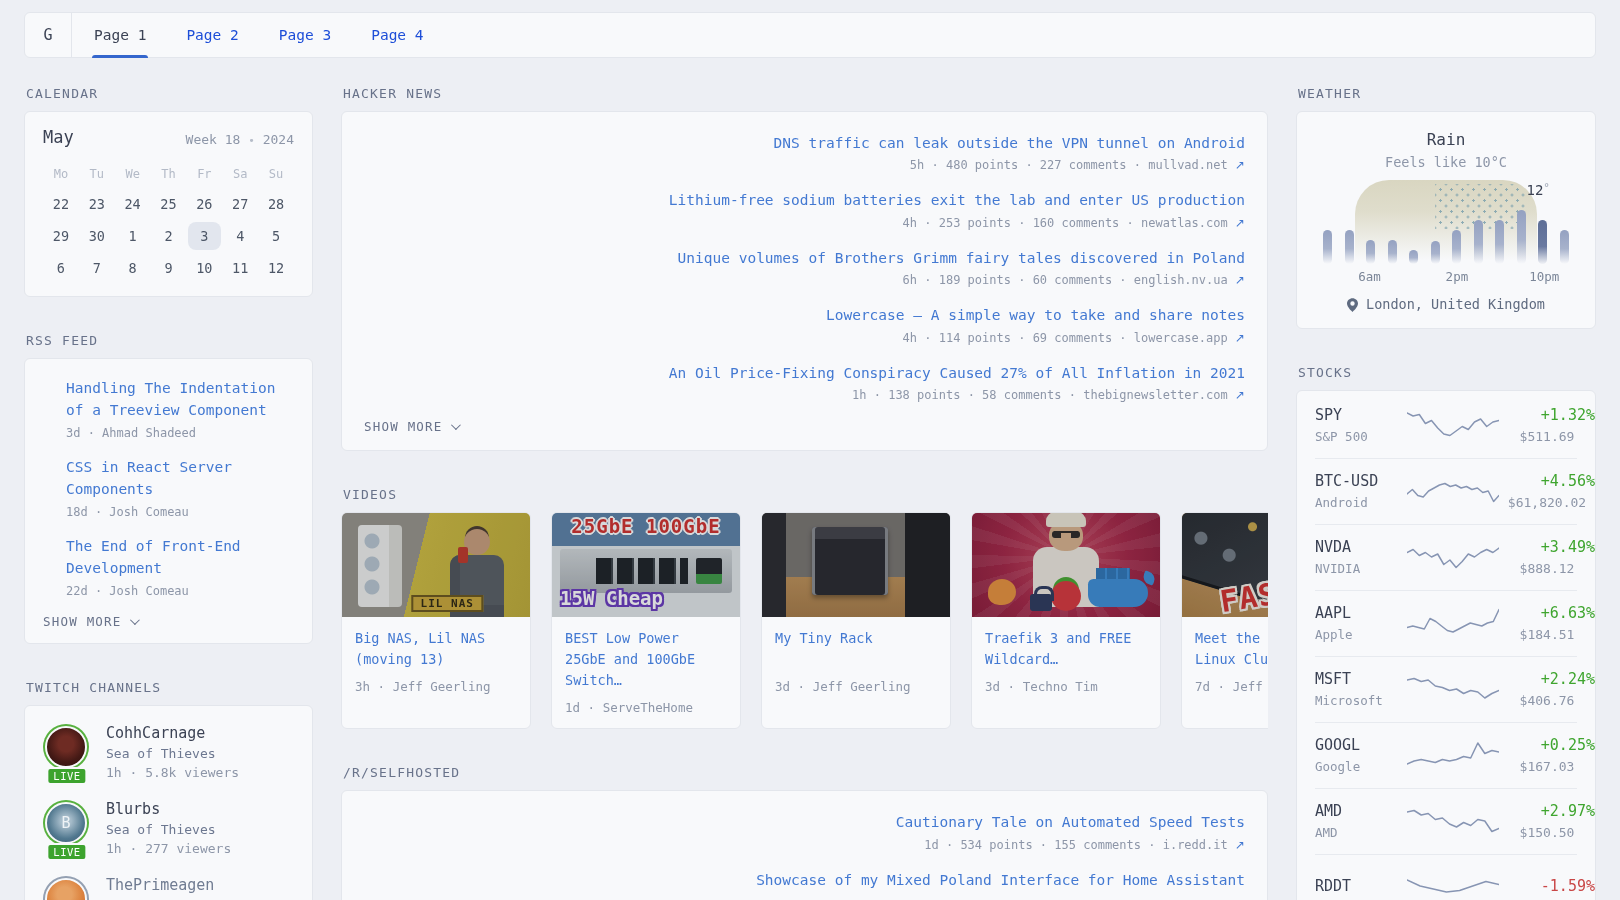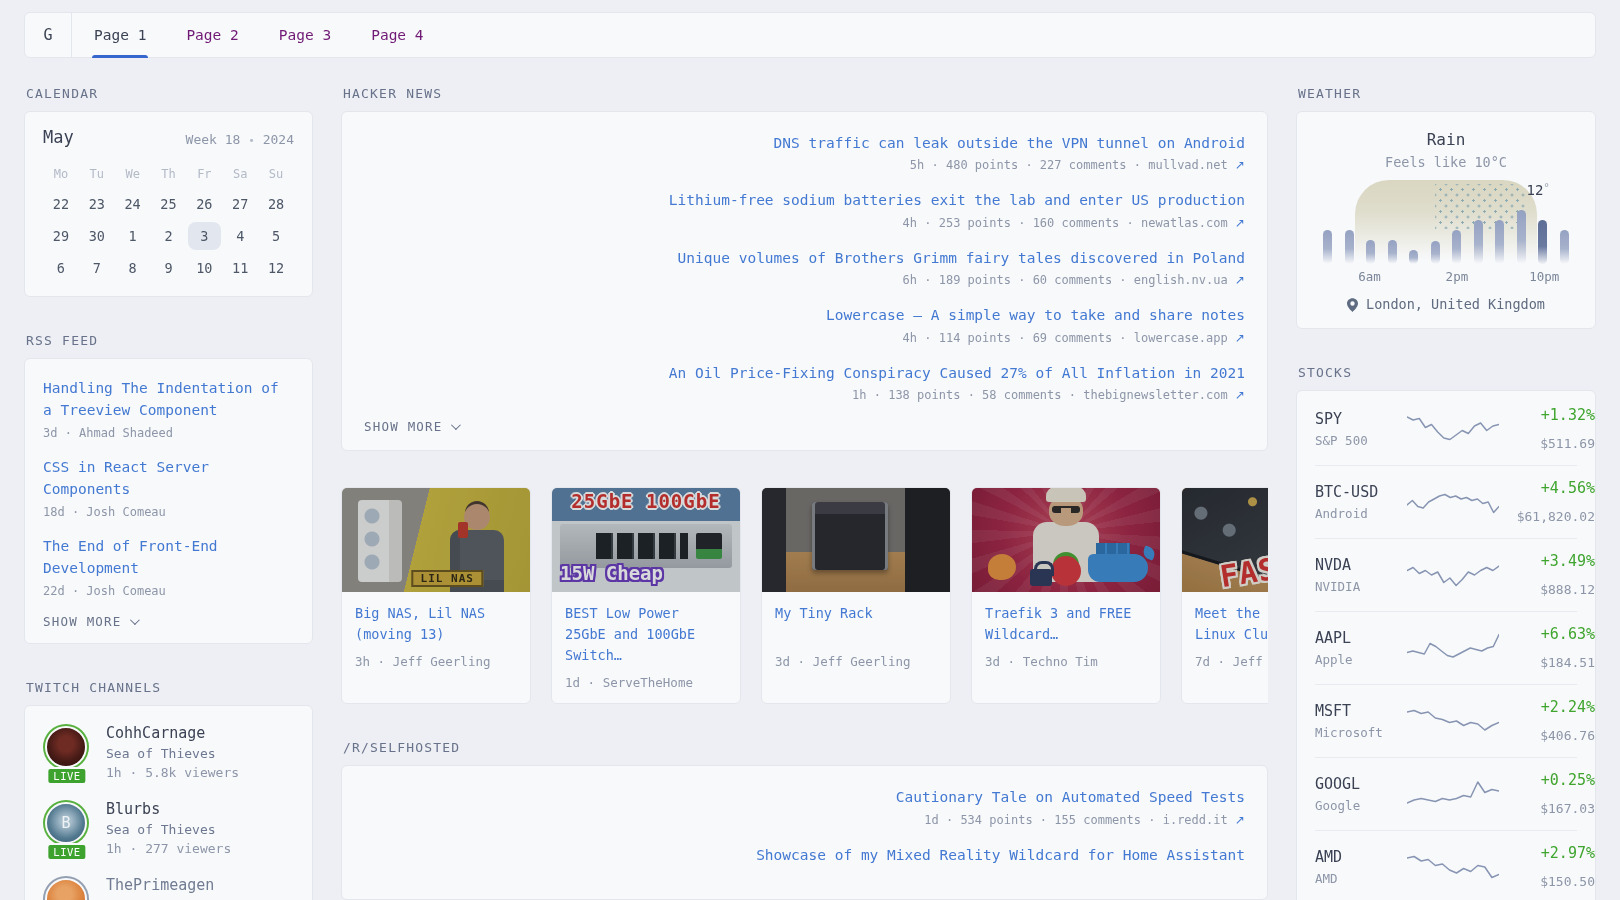--- a/index.html
+++ b/index.html
@@ -11,21 +11,21 @@
   }
   .page { padding:12px 24px 0; }
 
   
   .card { background:#f8f9fb; border:1px solid #e3e6ec; border-radius:6px; }
   .topbar { height:46px; display:flex; align-items:stretch; }
   .logo { width:47px; display:flex; align-items:center; justify-content:center;
           font-size:15px; color:#3b4254; border-right:1px solid #e3e6ec; cursor:pointer; }
   .tabs { display:flex; align-items:stretch; padding-left:22px; gap:40px; }
   .tab { position:relative; display:flex; align-items:center; font-size:14.5px;
-         color:#701a75; cursor:pointer; }
+         color:#1d4ed8; cursor:pointer; }
   .tab.active { color:#3b4254; }
   .tab.active::after { content:""; position:absolute; left:-2px; right:-2px; bottom:-1px;
          height:3px; background:#3466cd; border-radius:3px 3px 0 0; }
 
   
   .columns { display:flex; gap:28px; margin-top:28px; align-items:flex-start; }
   .col-left  { width:289px; flex:none; }
   .col-mid   { flex:1; min-width:0; }
   .col-right { width:300px; flex:none; }
   .widget { margin-bottom:36px; }
@@ -51,21 +51,21 @@
   .feed-meta { color:#8d96a8; font-size:12px; margin-top:4px; }
   .ext-arrow { color:#4379d2; font-family:"DejaVu Sans","DejaVu Sans Mono",monospace; }
   .show-more { display:flex; align-items:center; gap:8px; color:#68728a; font-size:12.5px;
                letter-spacing:1.2px; margin-top:16px; cursor:pointer; }
   .chev { width:7px; height:7px; border-right:1.6px solid #68728a; border-bottom:1.6px solid #68728a;
           transform:rotate(45deg) translateY(-2px); }
 
   
   .rss-card { padding:18px 18px 14px; }
   .rss-card .feed-title { font-size:14.5px; }
-  .rss-card .feed-item { margin-bottom:16px; }
+  .rss-card .feed-item { margin-bottom:16px;margin-left:23px; }
   .rss-card .show-more { margin-top:12px; }
 
   
   .twitch-card { padding:18px; }
   .tw-row { display:flex; gap:15px; margin-bottom:20px; cursor:pointer; }
   .tw-row:last-child { margin-bottom:0; }
   .tw-avatar { position:relative; width:48px; flex:none; }
   .av-ring { width:46px; height:46px; border-radius:50%; padding:2px; }
   .av-ring.live { background:#58b13f; }
   .av-ring.off  { background:#94a0b2; }
@@ -198,21 +198,21 @@
   .stock-row:first-child { border-top:none; }
   .s-left { width:92px; flex:none; }
   .s-ticker { font-size:15px; color:#3b4254; }
   .s-name { font-size:12.5px; color:#8d96a8; margin-top:5px; }
   .s-spark { flex:1; display:flex; justify-content:center; }
   .s-spark svg { display:block; }
   .s-right { width:96px; flex:none; text-align:right; }
   .s-change { font-size:15px; }
   .s-change.up { color:#3fa52f; }
   .s-change.down { color:#c94747; }
-  .s-price { font-size:13px; color:#8d96a8; margin-top:12px; }
+  .s-price { font-size:13px; color:#8d96a8; margin-top:5px;text-align:center; }
 </style>
 </head>
 <body>
 
 <div class="page">
 
   <header class="card topbar">
     <div class="logo">G</div>
     <nav class="tabs">
         <div class="tab active">Page 1</div>
@@ -362,20 +362,21 @@
               </div>
             </div>
           <div class="show-more">
               <span>SHOW MORE</span>
               <span class="chev"></span>
             </div>
         </div>
       </section>
 
       <section class="widget">
+        <div class="section-label">VIDEOS</div>
         <div class="videos-row">
             <div class="card video-card">
               <div class="thumb th-bignas">
                 <div class="bn-tower"></div>
                 <div class="bn-person"></div>
                 <div class="bn-can"></div>
                 <div class="bn-badge">LIL NAS</div>
                 <div class="dim"></div>
               </div>
               <div class="video-body">
@@ -440,21 +441,21 @@
 
       <section class="widget">
         <div class="section-label">/R/SELFHOSTED</div>
         <div class="card feed-card">
           <div>
               <div class="feed-item">
                 <div class="feed-title">Cautionary Tale on Automated Speed Tests</div>
                 <div class="feed-meta">1d · 534 points · 155 comments · i.redd.it <span class="ext-arrow">↗</span></div>
               </div>
               <div class="feed-item">
-                <div class="feed-title">Showcase of my Mixed Reality Wildcard for Home Assistant</div>
+                <div class="feed-title">Showcase of my Mixed Poland Interface for Home Assistant</div>
               </div>
             </div>
         </div>
       </section>
 
     </div>
 
     <div class="col-right">
 
       <section class="widget">

